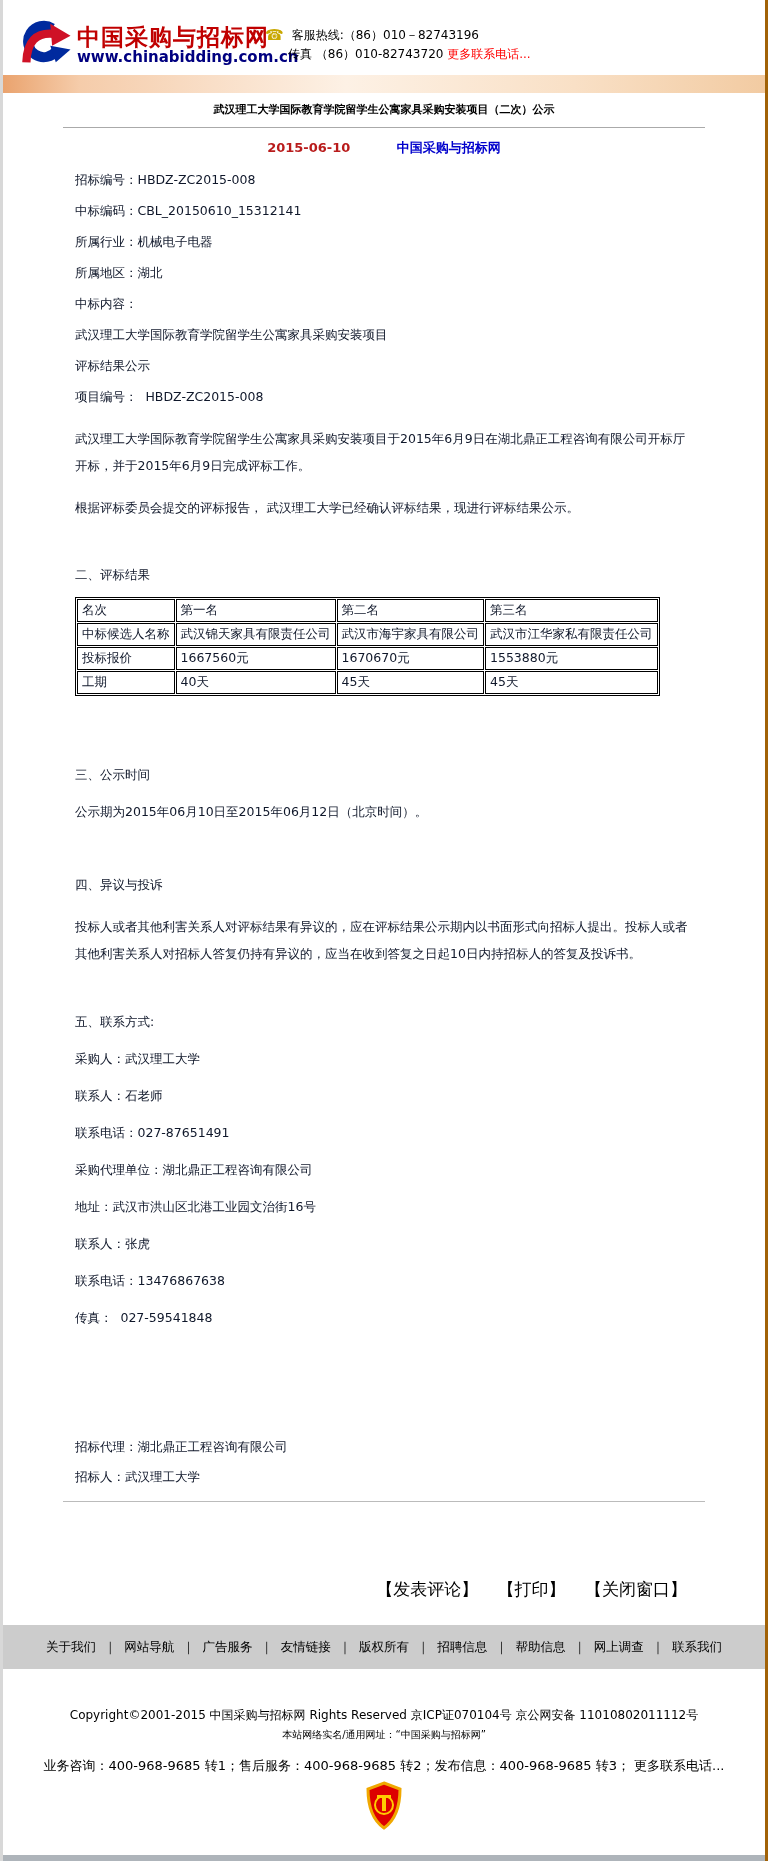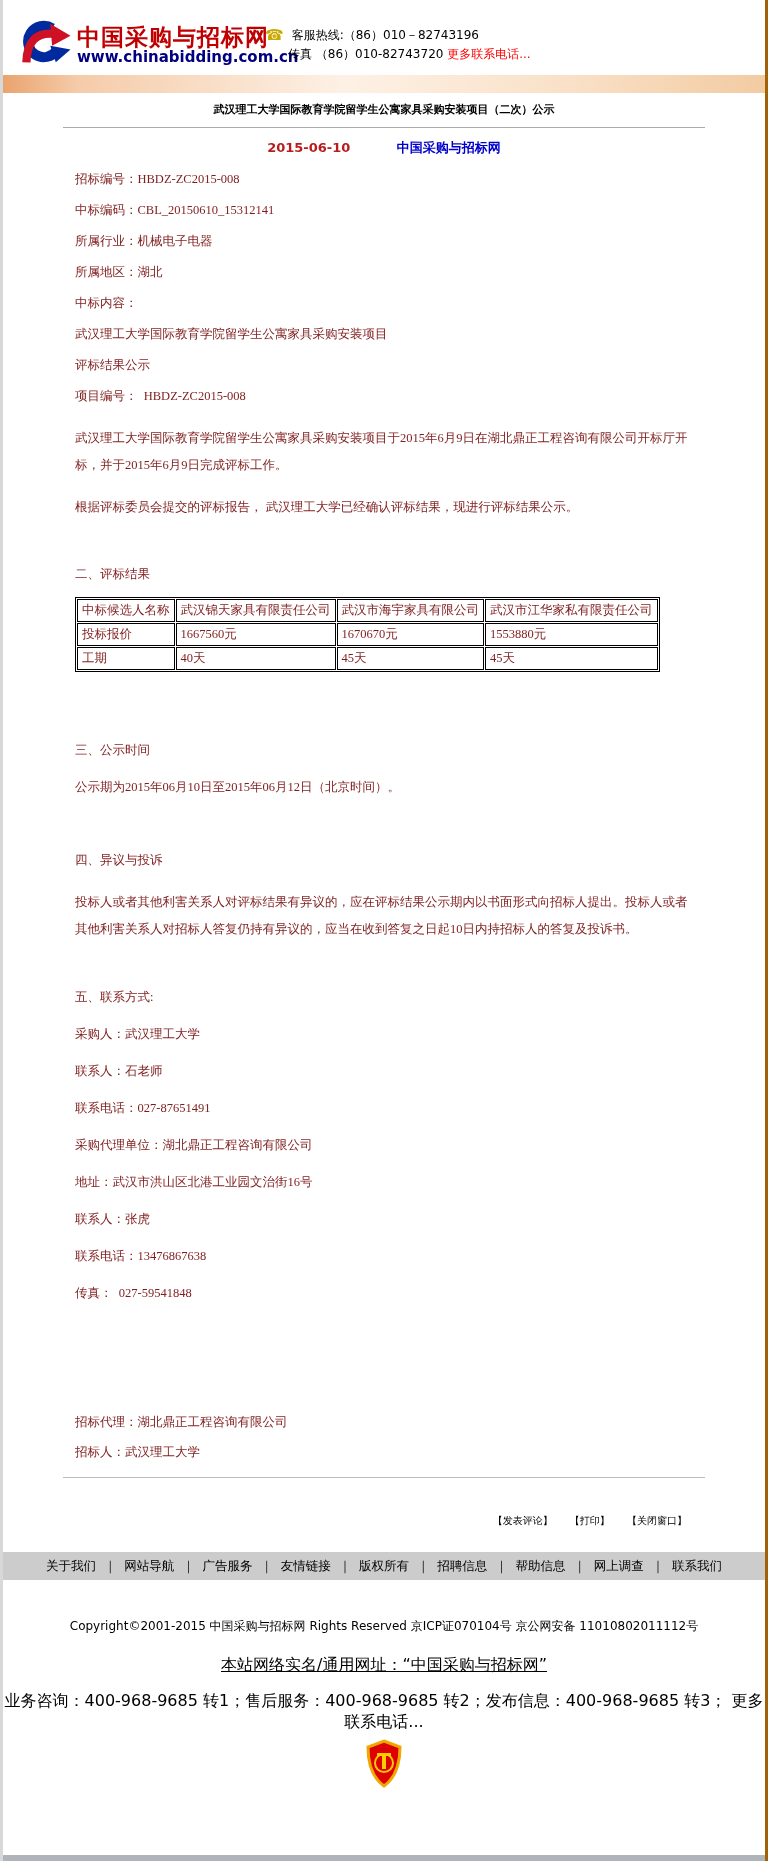--- a/index.html
+++ b/index.html
@@ -24,53 +24,53 @@
     background:linear-gradient(90deg,#eaa36e 0%,#f5ccaa 10%,#fdf1e5 45%,#f9e0c6 75%,#f2cba2 100%); }
 
   
   main { padding:0 60px; }
   h1 { margin-top:7px; font-size:11px; font-weight:bold; text-align:center; color:#000; line-height:20px; }
   .hr { border:none; border-top:1px solid #aaa; margin-top:7px; height:0; }
   .dateline { margin-top:11px; text-align:center; font-size:13px; font-weight:bold; }
   .dateline .date { color:#b91c1c; }
   .dateline .source { color:#0000cc; margin-left:42px; cursor:pointer; }
 
-  .doc { padding:0 12px; font-size:12.5px; color:#7f1d1d;font-family:Liberation Serif, serif; }
+  .doc { padding:0 12px; font-size:12.5px; color:#0f172a; }
   .doc p { white-space:pre-wrap; line-height:17px; }
   .meta p { margin-top:14px; }
   .h-sec { line-height:17px; white-space:pre-wrap; }
   .s1 { margin-top:46px; }
   .s1-p1 { margin-top:20px; line-height:27px !important; }
   .s1-p2 { margin-top:20px; }
   .s2 { margin-top:50px; }
   table.result { margin-top:14px; border-collapse:separate; border-spacing:1px;
                  border:1px solid #000; font-size:12.5px; }
   table.result td { border:1px solid #000; padding:2px 4px; height:21px; white-space:nowrap; }
   .c0 { width:88px; } .c1 { width:136px; } .c2 { width:122px; } .c3 { width:147px; }
   .s3 { margin-top:70px; }
   .s3-p { margin-top:20px; }
   .s4 { margin-top:56px; }
   .s4-p { margin-top:20px; line-height:27px !important; }
   .s5 { margin-top:46px; }
   .contact-lines p { margin-top:20px; }
   .closing { margin-top:112px; }
   .closing p + p { margin-top:13px; }
   .hr2 { border:none; border-top:1px solid #bbb; margin-top:16px; height:0; }
-  .actions { margin-top:36px; text-align:right; font-size:10px; padding-right:18px; }
+  .actions { margin-top:76px; text-align:right; font-size:17px; padding-right:18px; }
   .actions a { color:#000; cursor:pointer; margin-left:14px; text-decoration:none; }
 
   
   footer { margin-top:24px; text-align:center; }
-  .navbar { height:28px; background:#cccccc; display:flex; align-items:center; justify-content:center;
+  .navbar { height:44px; background:#cccccc; display:flex; align-items:center; justify-content:center;
             font-size:12.5px; color:#000; }
   .navbar a { color:#000; text-decoration:none; cursor:pointer; }
   .navbar a:not(:last-child)::after { content:"｜"; margin:0 8px; color:#000; }
   .copyright { margin-top:38px; font-size:12px; }
-  .sitename  { margin-top:20px; font-size:16px;text-decoration:underline; }
-  .service   { margin-top:15px; font-size:16px; }
+  .sitename  { margin-top:4px; font-size:10px; }
+  .service   { margin-top:15px; font-size:13px; }
   .shield { margin-top:6px; display:flex; justify-content:center; cursor:pointer; }
   .bottom-strip { position:absolute; bottom:0; left:0; width:768px; height:6px; background:#aeb4ba; }
 </style>
 </head>
 <body>
 
 <div class="page">
   <div class="top-edge"></div>
 
   <header>
@@ -121,20 +121,26 @@
         <p>评标结果公示</p>
         <p>项目编号：  HBDZ-ZC2015-008</p>
       </div>
 
       <p class="s1-p1">武汉理工大学国际教育学院留学生公寓家具采购安装项目于2015年6月9日在湖北鼎正工程咨询有限公司开标厅开标，并于2015年6月9日完成评标工作。</p>
       <p class="s1-p2">根据评标委员会提交的评标报告， 武汉理工大学已经确认评标结果，现进行评标结果公示。</p>
 
       <p class="h-sec s2">二、评标结果</p>
       <table class="result">
         <tbody>
+            <tr>
+          <td class="c0">名次</td>
+          <td class="c1">第一名</td>
+          <td class="c2">第二名</td>
+          <td class="c3">第三名</td>
+        </tr>
         <tr>
           <td>中标候选人名称</td>
           <td>武汉锦天家具有限责任公司</td>
           <td>武汉市海宇家具有限公司</td>
           <td>武汉市江华家私有限责任公司</td>
         </tr>
         <tr>
           <td>投标报价</td>
           <td>1667560元</td>
           <td>1670670元</td>

